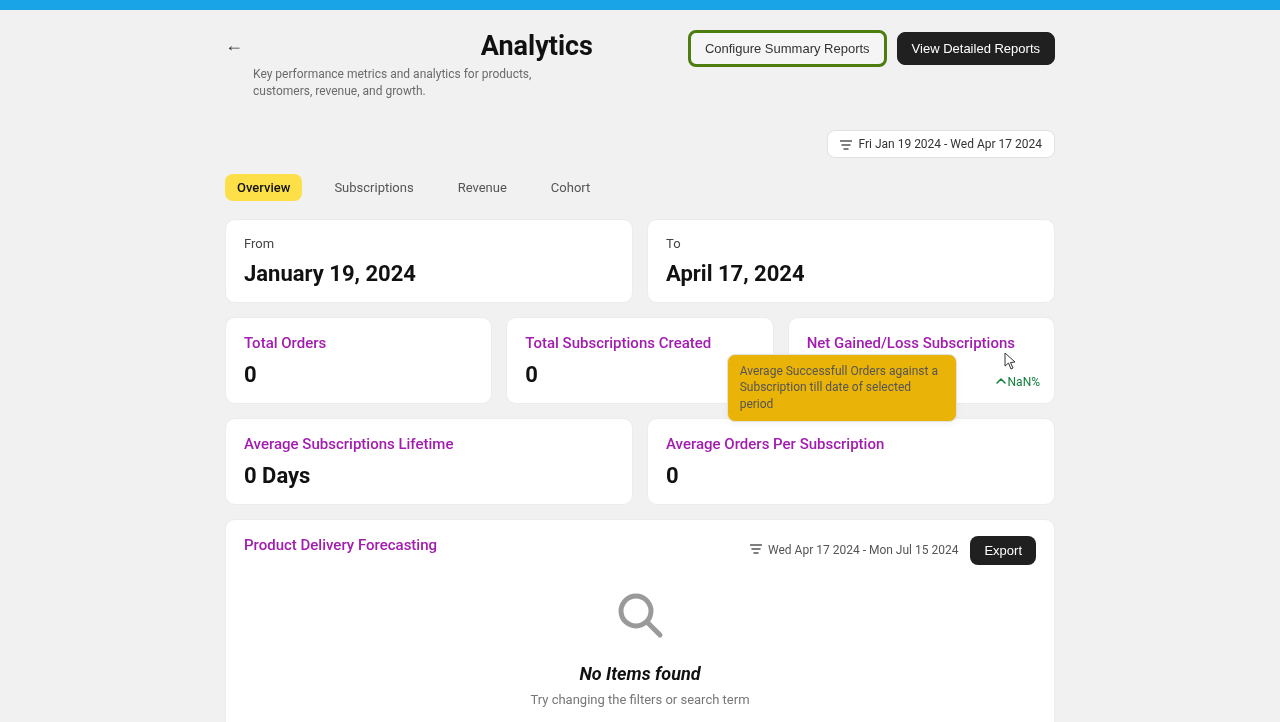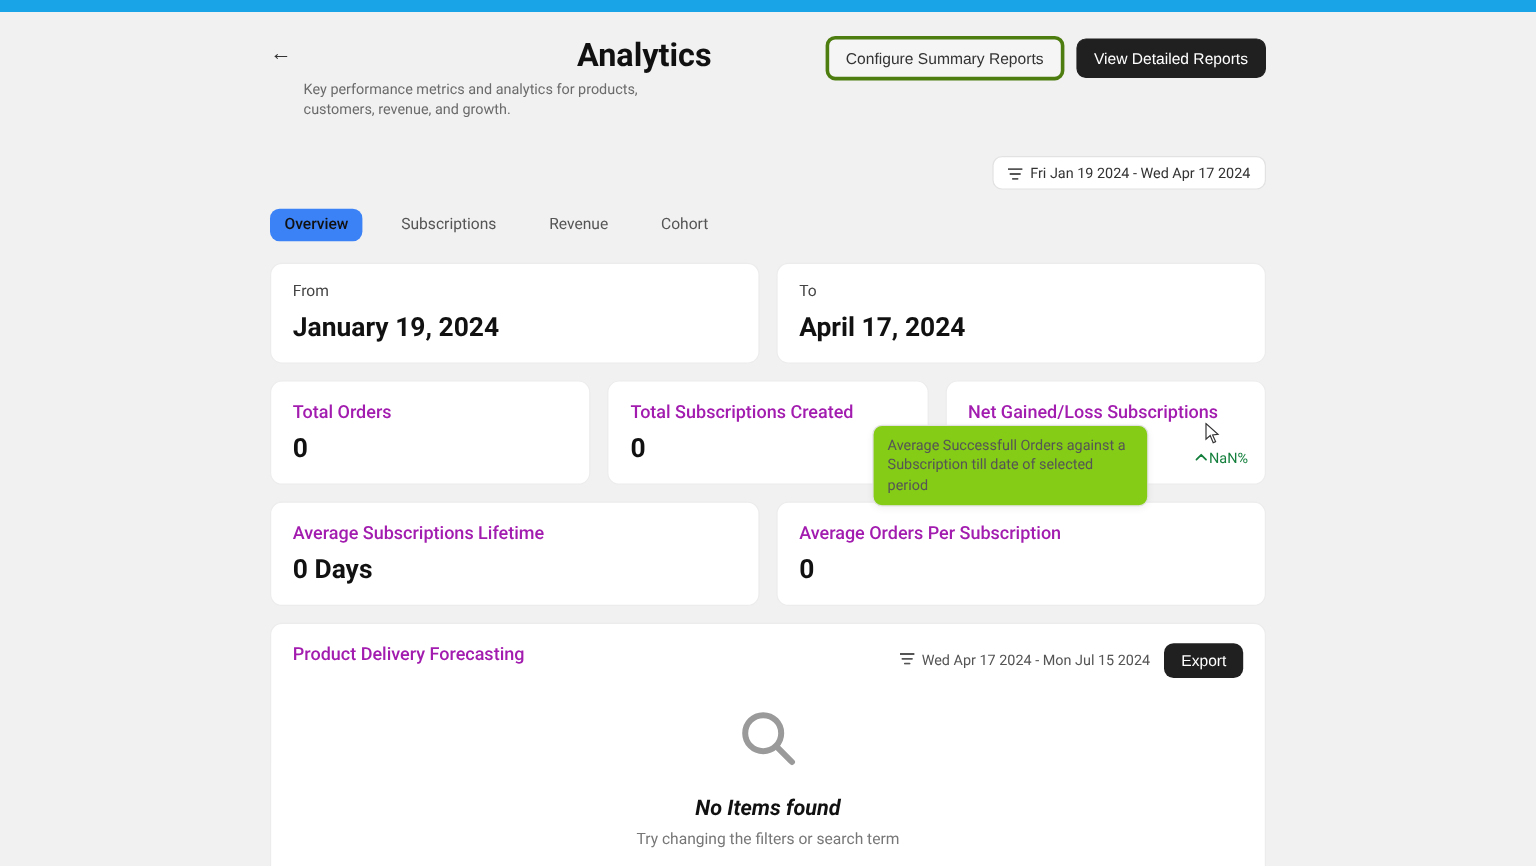--- a/index.html
+++ b/index.html
@@ -105,21 +105,21 @@
   align-items: center;
 }
 .tab {
   font-size: 13px;
   color: #555;
   padding: 6px 12px;
   border-radius: 8px;
   cursor: pointer;
 }
 .tab.active {
-  background: #3b82f6;
+  background: #fde047;
   color: #111;
   font-weight: 500;
 }
 .row2 {
   display: flex;
   gap: 14px;
   margin-bottom: 14px;
 }
 .card {
   background: #fff;
@@ -161,21 +161,21 @@
   right: 14px;
   bottom: 14px;
   font-size: 12px;
   color: #147f3c;
   display: flex;
   align-items: center;
   gap: 2px;
 }
 .tooltip {
   position: absolute;
-  background: #84cc16;
+  background: #eab308;
   border: 1px solid #e2e2e2;
   border-radius: 8px;
   padding: 8px 12px;
   font-size: 12px;
   color: #555;
   max-width: 230px;
   box-shadow: 0 2px 6px rgba(0,0,0,0.05);
   z-index: 5;
   top: 36px;
   left: -62px;

